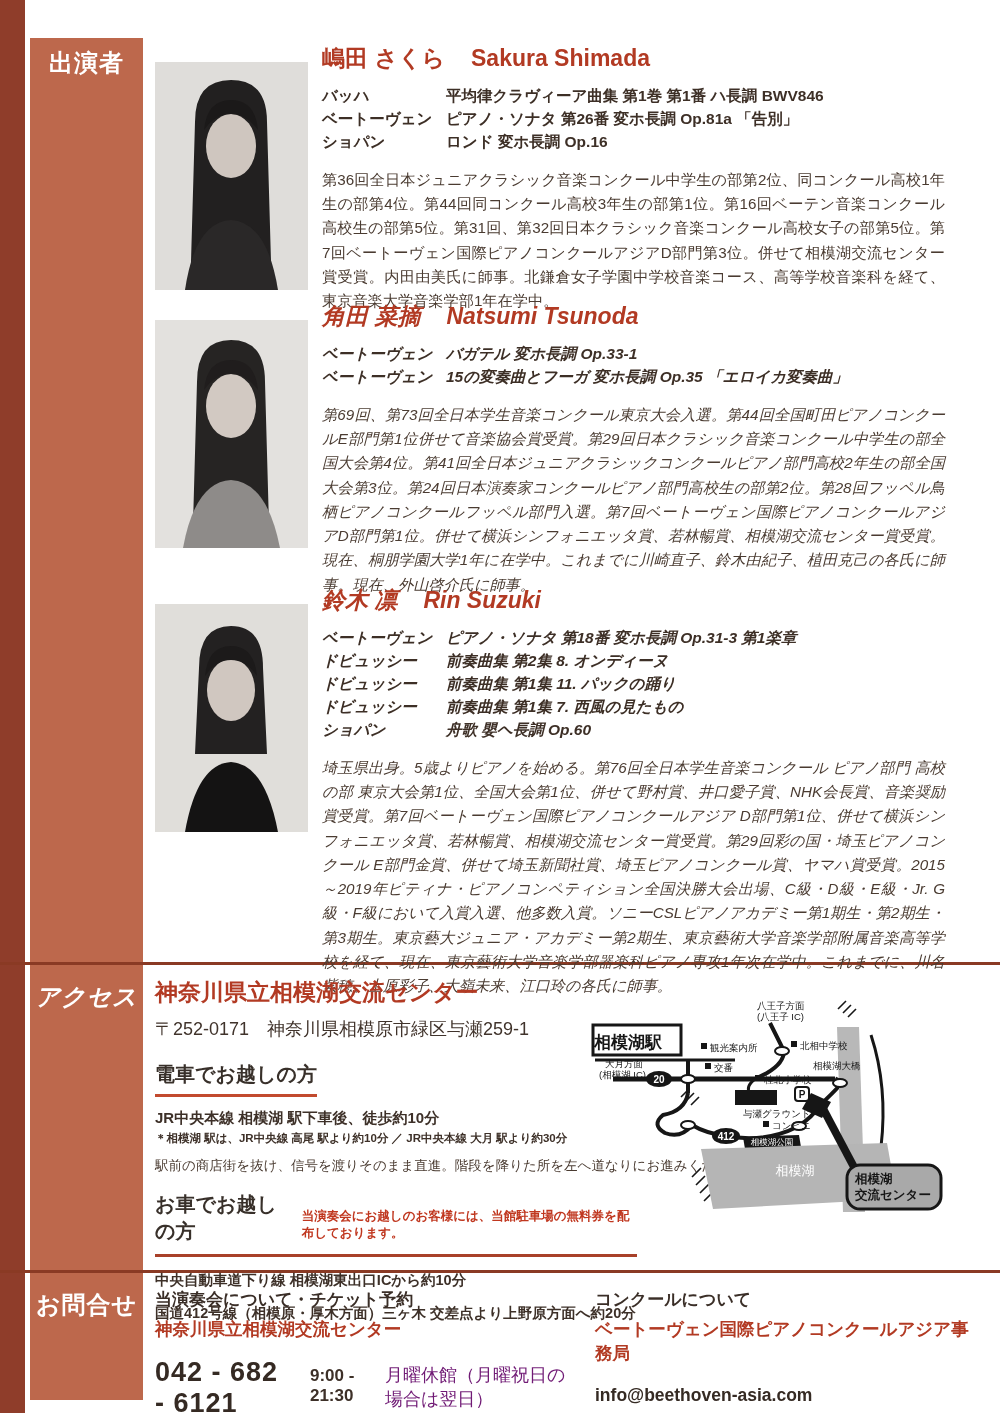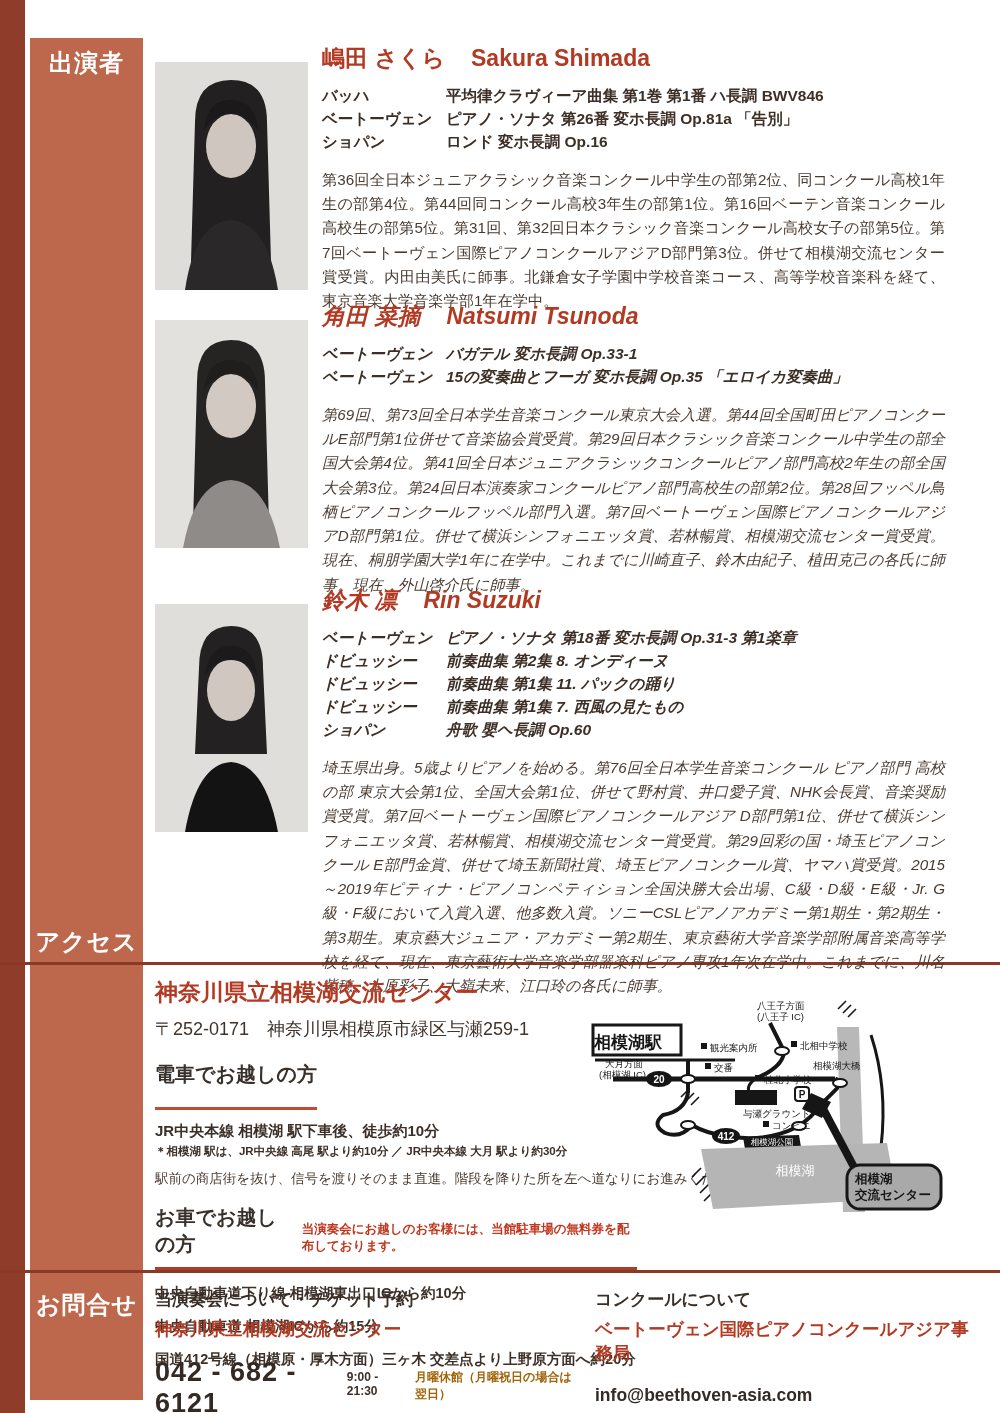--- a/index.html
+++ b/index.html
@@ -20,54 +20,54 @@
   .name-en{margin-left:26px;}
   .program{margin-top:11px;}
   .prow{display:flex;font-size:15.5px;font-weight:bold;color:#3d2f26;line-height:23px;}
   .composer{width:124px;flex:none;}
   .bio{margin-top:15px;font-size:15.2px;line-height:1.6;color:#4a3b31;text-align:justify;}
   
   .access{position:absolute;left:155px;top:977px;width:482px;}
   .venue{font-size:23px;font-weight:bold;color:#b23a23;}
   .addr{margin-top:9px;font-size:18px;color:#40332b;}
   .sub-heading{display:inline-block;margin-top:20px;font-size:20px;font-weight:bold;color:#38302a;
-               border-bottom:3px solid #c24a2e;padding-bottom:19px;}
+               border-bottom:3px solid #c24a2e;padding-bottom:6px;}
   .train-main{margin-top:12px;font-size:15px;font-weight:bold;color:#3d3028;}
   .train-note{margin-top:3px;font-size:11.5px;font-weight:bold;color:#3d3028;}
   .train-walk{margin-top:11px;font-size:13.5px;color:#4a3b31;white-space:nowrap;}
   .car-head-row{margin-top:16px;display:flex;align-items:flex-end;gap:20px;
                 border-bottom:3px solid #a84029;padding-bottom:9px;}
   .car-heading{font-size:20px;font-weight:bold;color:#38302a;}
   .car-note{font-size:12.5px;font-weight:bold;color:#c0371f;padding-bottom:3px;}
   .car-line{margin-top:14px;font-size:14.5px;font-weight:bold;color:#3d3028;}
   .map{position:absolute;left:585px;top:997px;width:405px;height:268px;}
   
   .contact-col{position:absolute;top:1288px;}
   .contact-left{left:155px;width:420px;}
   .contact-right{left:595px;width:380px;}
   .c-head{font-size:17px;font-weight:bold;color:#3a2e27;}
   .c-org{margin-top:6px;font-size:17.5px;font-weight:bold;color:#b23a23;}
   .phone-row{margin-top:16px;display:flex;align-items:baseline;gap:14px;}
   .phone{font-size:27px;font-weight:bold;color:#352a23;letter-spacing:1px;}
-  .hours{font-size:12px;font-weight:bold;color:#3d3028;}
-  .closed{font-size:12px;font-weight:bold;color:#a16207;}
+  .hours{font-size:17px;font-weight:bold;color:#3d3028;}
+  .closed{font-size:18px;font-weight:normal;color:#701a75;}
   .email{margin-top:20px;font-size:17.5px;font-weight:bold;color:#352a23;}
   
   .mt{font-family:"Liberation Sans","DejaVu Sans",sans-serif;fill:#161616;}
 </style>
 </head>
 <body>
 
 <div class="page">
 
   <div class="stripe-dark"></div>
   <div class="stripe-light"></div>
 
   <div class="side-label" style="top:47px;">出演者</div>
-  <div class="side-label" style="top:926px;">アクセス</div>
+  <div class="side-label" style="top:981px;font-style:italic;">アクセス</div>
   <div class="side-label" style="top:1289px;text-align:center;">お問合せ</div>
 
   <div class="divider" style="top:962px;"></div>
   <div class="divider" style="top:1270px;"></div>
 
   <div class="performer" style="top:45px;">
     <div class="photo">
       <svg viewBox="0 0 153 228" width="153" height="228">
         <rect width="153" height="228" fill="#dfddda"></rect>
         <path d="M40,60 Q40,18 76,18 Q112,18 112,60 L116,200 L36,200 Z" fill="#222020"></path>
@@ -165,21 +165,20 @@
     <div class="addr">〒252-0171　神奈川県相模原市緑区与瀬259-1</div>
     <div><span class="sub-heading">電車でお越しの方</span></div>
     <div class="train-main">JR中央本線 相模湖 駅下車後、徒歩約10分</div>
     <div class="train-note">＊相模湖 駅は、JR中央線 高尾 駅より約10分 ／ JR中央本線 大月 駅より約30分</div>
     <div class="train-walk">駅前の商店街を抜け、信号を渡りそのまま直進。階段を降りた所を左へ道なりにお進みください。</div>
     <div class="car-head-row">
       <span class="car-heading">お車でお越しの方</span>
       <span class="car-note">当演奏会にお越しのお客様には、当館駐車場の無料券を配布しております。</span>
     </div>
     <div class="car-line">中央自動車道下り線 相模湖東出口ICから約10分</div>
-    <div class="car-line">中央自動車道 相模湖ICから約15分</div>
     <div class="car-line">国道412号線（相模原・厚木方面）三ヶ木 交差点より上野原方面へ約20分</div>
   </div>
 
   <div class="map">
     <svg viewBox="0 0 405 268" width="405" height="268">
 
       <path d="M185,26 L199,54 Q199,66 182,76 L170,82" fill="none" stroke="#161616" stroke-width="4"></path>
       <path d="M28,82 L250,82" fill="none" stroke="#161616" stroke-width="5"></path>
       <path d="M10,63 L150,63" fill="none" stroke="#161616" stroke-width="3"></path>
       <path d="M103,63 L103,96" fill="none" stroke="#161616" stroke-width="4"></path>

